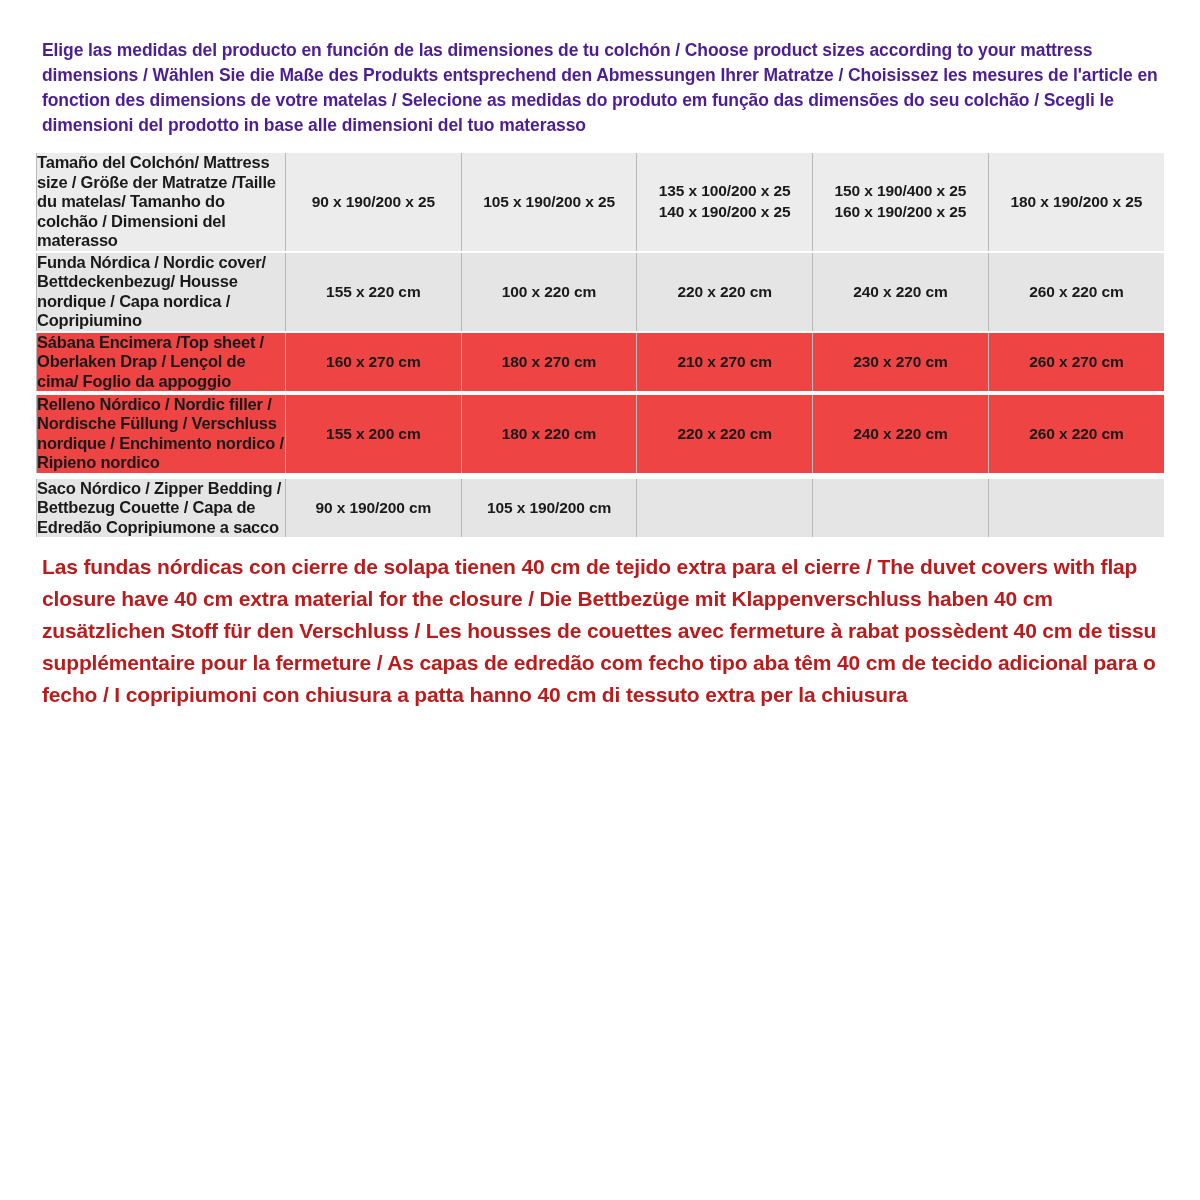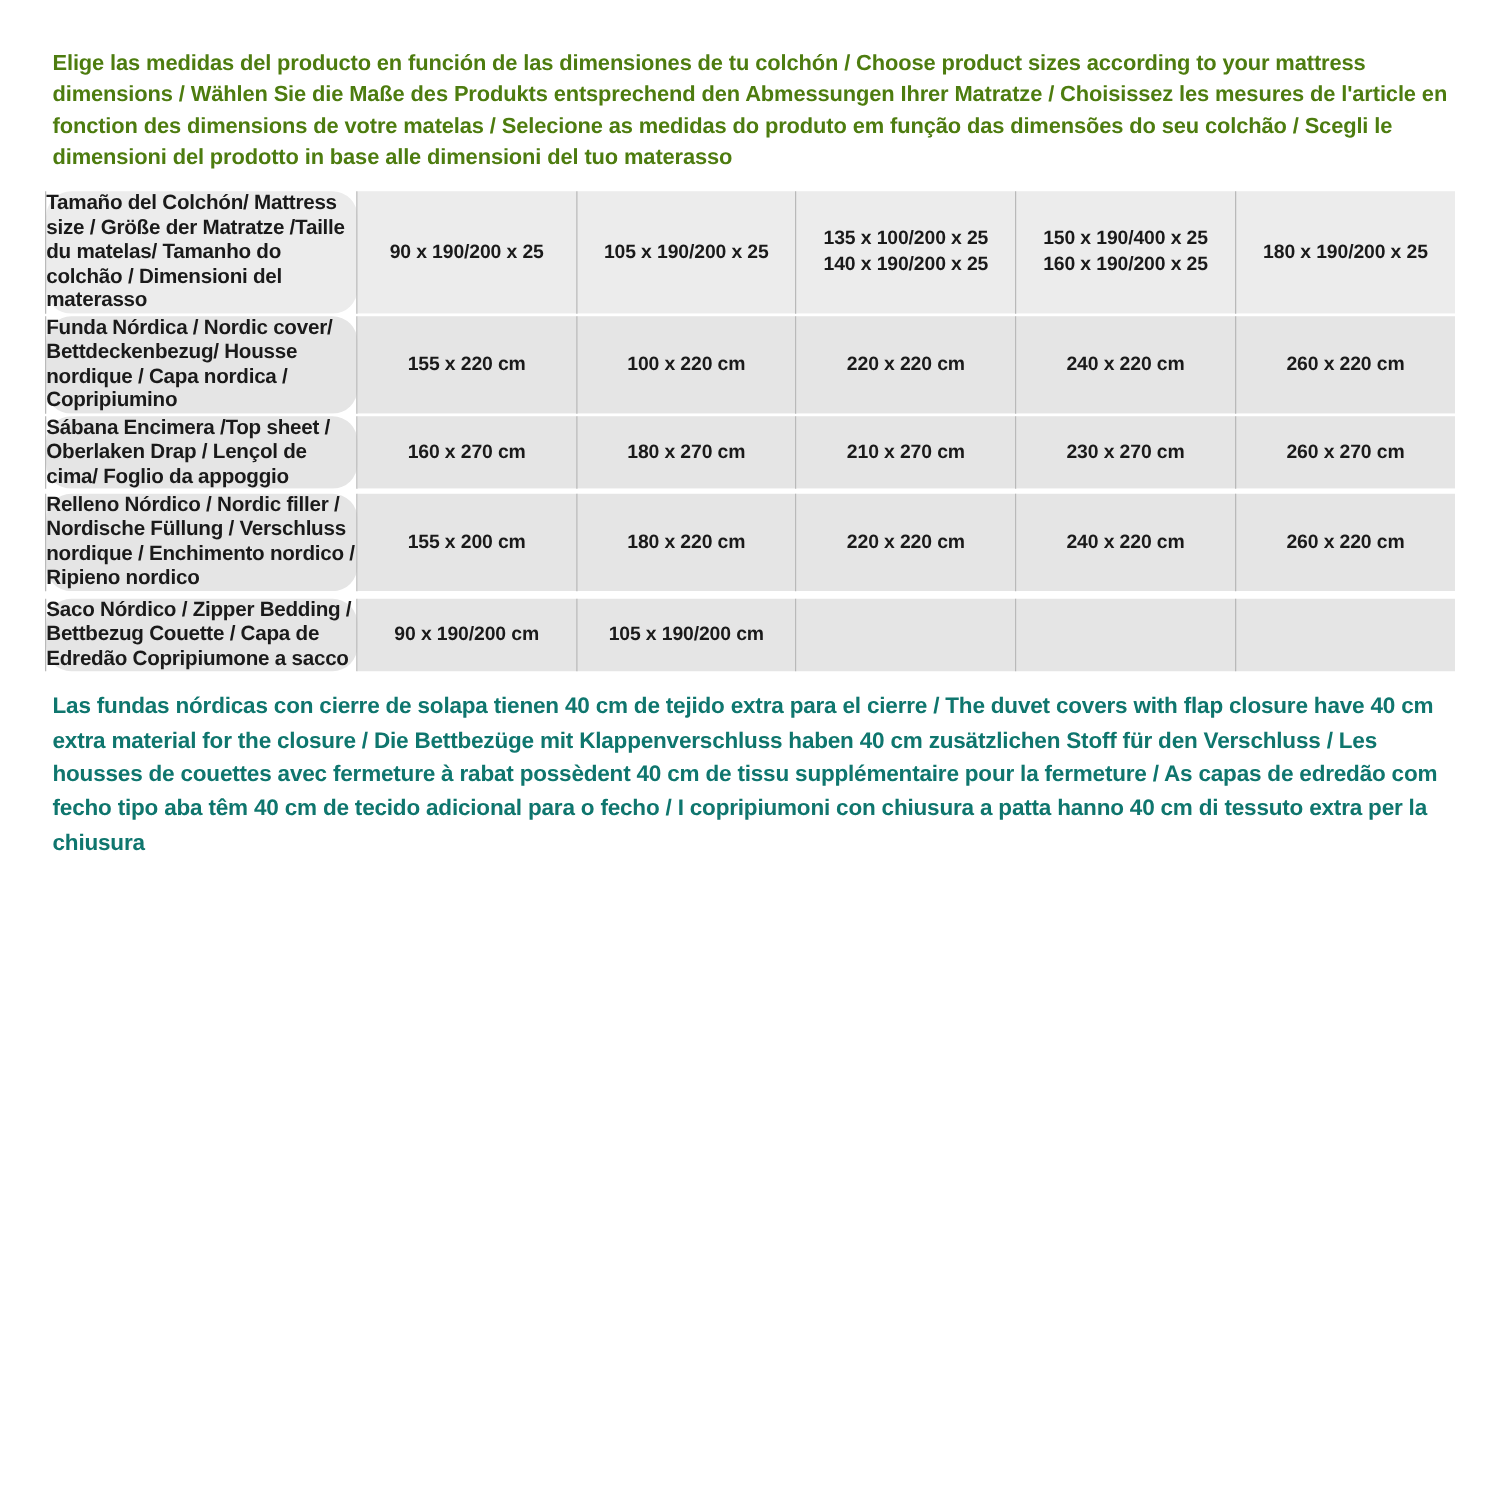--- a/index.html
+++ b/index.html
@@ -20,76 +20,75 @@
     box-sizing: border-box;
     padding: 30px 36px 10px 36px;
     position: relative;
   }
   .intro {
     font-size: 17.5px;
     font-weight: bold;
     line-height: 1.42;
     letter-spacing: -0.1px;
     margin: 8px 4px 16px 6px;
-    color: #4d7c0f;
+    color: #4c1d95;
   }
   table.size-table {
     width: 1128px;
     border-collapse: collapse;
     table-layout: fixed;
     margin: 0 auto;
   }
   table.size-table td {
     border-left: 1px solid #b9b9b9;
     border-right: 1px solid #b9b9b9;
     vertical-align: middle;
     padding: 0;
   }
   .row-shaded td {
-    background: #e5e5e5;
+    background: #ef4444;
   }
   .row-plain td {
     background: #e5e5e5;
   }
   td.label-cell {
     width: 248px;
     padding: 10px 6px 10px 8px;
     font-size: 16.5px;
     font-weight: bold;
     line-height: 1.18;
     letter-spacing: -0.2px;
     border-left: none;
     text-align: left;
-    border-radius: 20px;
   }
   td.val-cell {
     text-align: center;
     font-size: 15.5px;
     font-weight: bold;
     letter-spacing: -0.1px;
     line-height: 1.25;
     padding: 10px 4px;
   }
   td.val-cell.last {
     border-right: none;
   }
   .header-row td {
     background: #ececec;
   }
   .hdr-multi {
     display: block;
     line-height: 1.35;
   }
   .footnote {
-    font-size: 18px;
+    font-size: 21px;
     font-weight: bold;
     line-height: 1.52;
     letter-spacing: -0.15px;
     margin: 14px 6px 0 6px;
-    color: #0f766e;
+    color: #b91c1c;
   }
   .rowsep {
     height: 2px;
     background: #ffffff;
   }
 </style>
 </head>
 <body>
 
 <div class="page">

